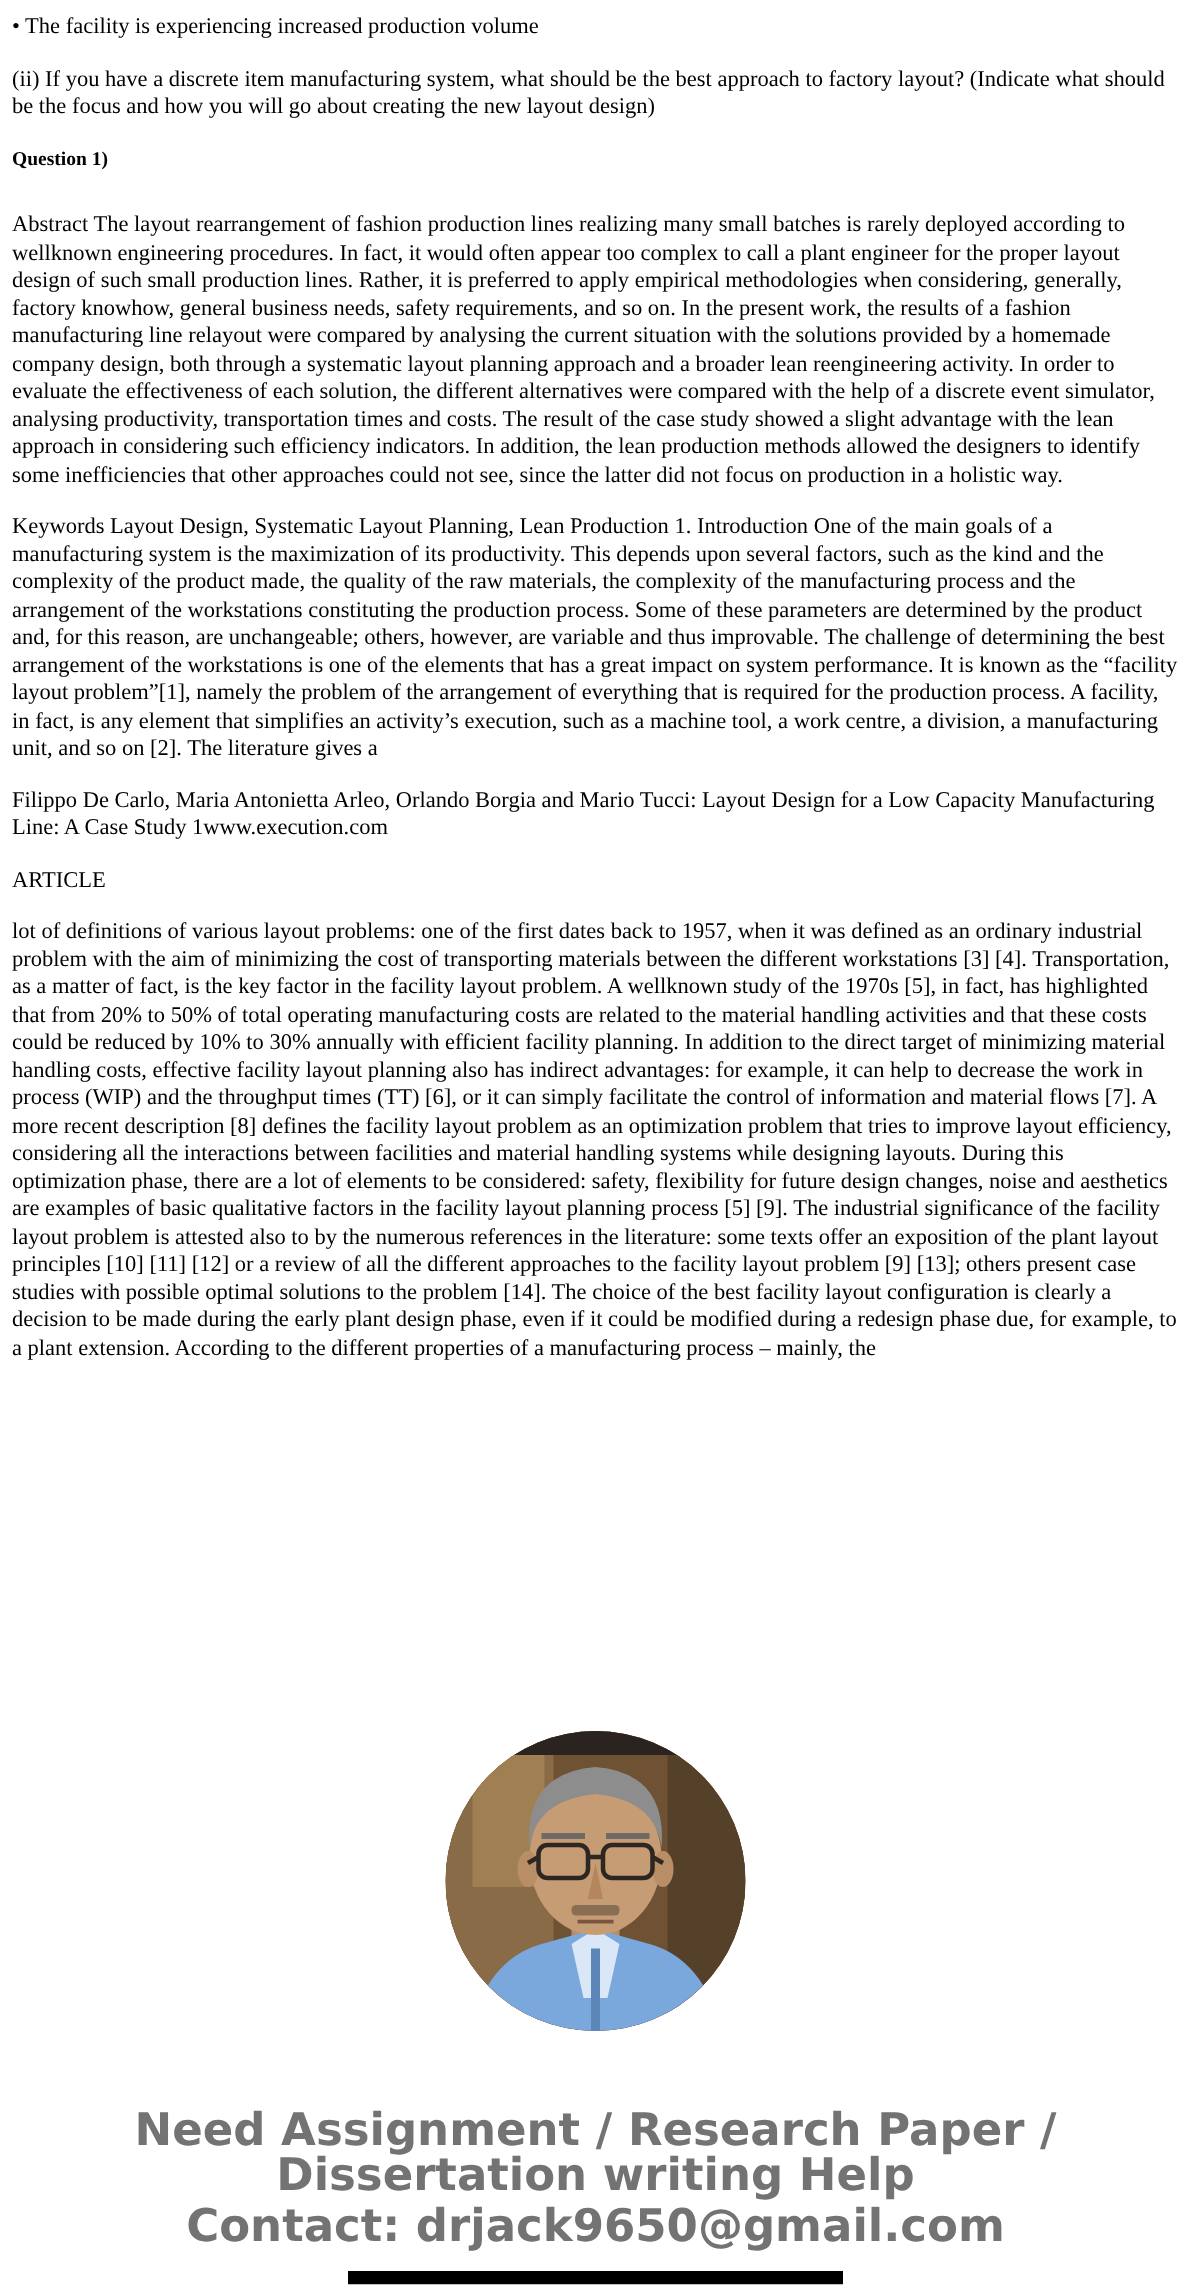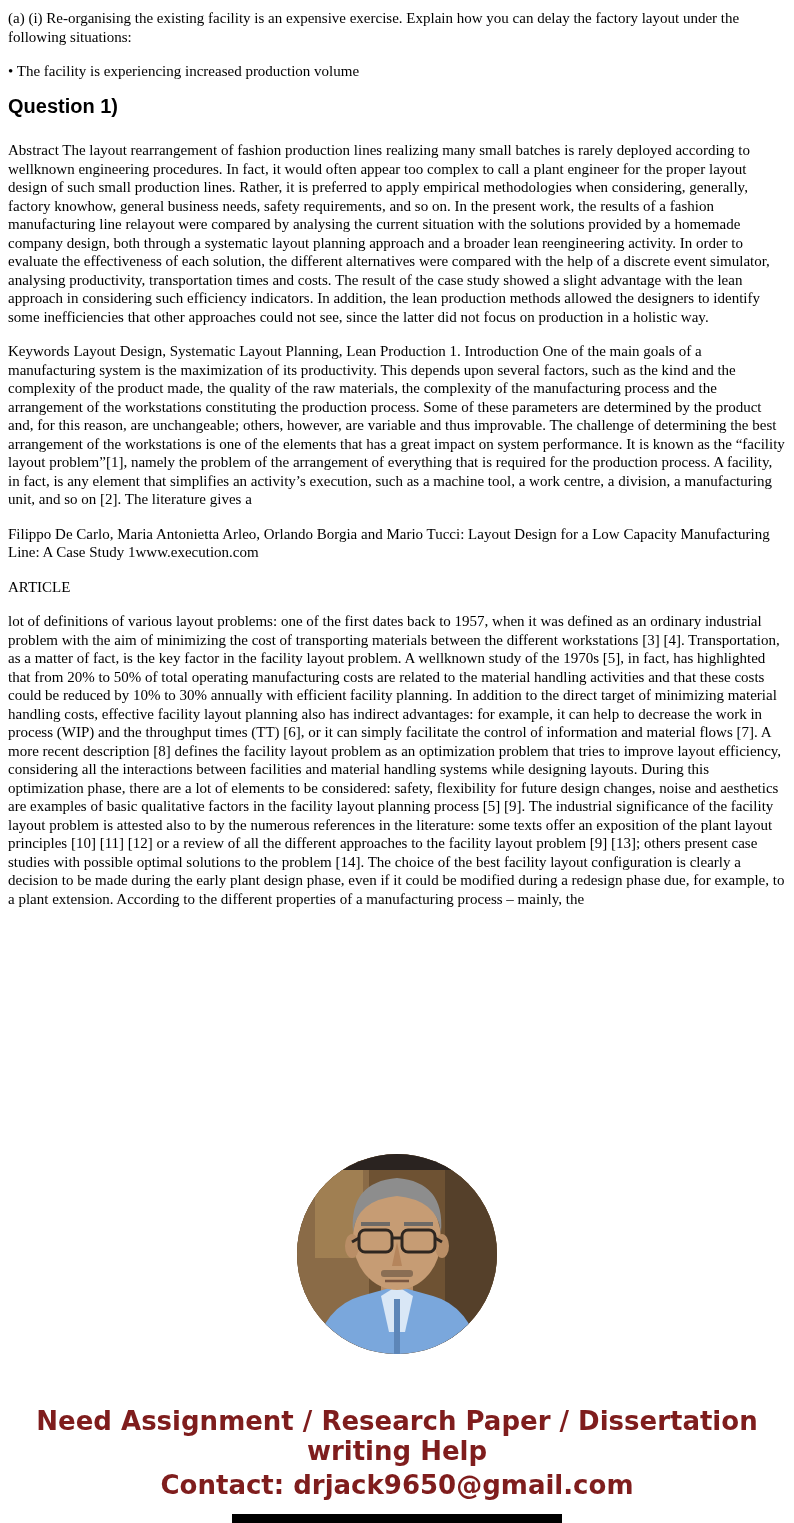--- a/index.html
+++ b/index.html
@@ -20,66 +20,66 @@
     line-height: 18.5px;
   }
   .text-body p { margin: 0 0 16px 0; }
   h2.solution-heading {
     font-size: 17.5px;
     font-weight: bold;
     margin: 23px 0 23px 0;
     font-family: "Liberation Serif", serif;
   }
   h3.question-heading {
-    font-size: 20px;
+    font-size: 13px;
     font-weight: bold;
     margin: 0 0 26px 0;
-    font-family: Liberation Sans, sans-serif;
+    font-family: Liberation Serif, serif;
   }
   .photo-wrap {
     display: flex;
     justify-content: center;
     margin-top: 32px;
   }
   .avatar {
     width: 200px;
     height: 200px;
     border-radius: 50%;
     overflow: hidden;
     background: #6e5233;
   }
   .footer {
     margin-top: 52px;
     text-align: center;
     font-family: "DejaVu Sans", sans-serif;
     font-weight: bold;
-    font-size: 26px;
+    font-size: 30px;
     line-height: 30px;
     padding: 0 20px;
-    color: #7f1d1d;
+    color: #737373;
   }
   .footer .contact-line { margin-top: 4px; }
   .bottom-bar {
     position: absolute;
     bottom: 0;
     left: 50%;
     transform: translateX(-50%);
     width: 330px;
     height: 9px;
     background: #000000;
   }
 </style>
 </head>
 <body>
 
 <div class="doc">
 
   <div class="text-body">
-    <p>(a) (i) Re-organising the existing facility is an expensive exercise. Explain how you can delay the factory layout under the following situations:</p>
     <p>• The facility is experiencing increased production volume</p>
+    <p>(ii) If you have a discrete item manufacturing system, what should be the best approach to factory layout? (Indicate what should be the focus and how you will go about creating the new layout design)</p>
 
     <h3 class="question-heading">Question 1)</h3>
 
     <p>Abstract The layout rearrangement of fashion production lines realizing many small batches is rarely deployed according to wellknown engineering procedures. In fact, it would often appear too complex to call a plant engineer for the proper layout design of such small production lines. Rather, it is preferred to apply empirical methodologies when considering, generally, factory knowhow, general business needs, safety requirements, and so on. In the present work, the results of a fashion manufacturing line relayout were compared by analysing the current situation with the solutions provided by a homemade company design, both through a systematic layout planning approach and a broader lean reengineering activity. In order to evaluate the effectiveness of each solution, the different alternatives were compared with the help of a discrete event simulator, analysing productivity, transportation times and costs. The result of the case study showed a slight advantage with the lean approach in considering such efficiency indicators. In addition, the lean production methods allowed the designers to identify some inefficiencies that other approaches could not see, since the latter did not focus on production in a holistic way.</p>
     <p>Keywords Layout Design, Systematic Layout Planning, Lean Production 1. Introduction One of the main goals of a manufacturing system is the maximization of its productivity. This depends upon several factors, such as the kind and the complexity of the product made, the quality of the raw materials, the complexity of the manufacturing process and the arrangement of the workstations constituting the production process. Some of these parameters are determined by the product and, for this reason, are unchangeable; others, however, are variable and thus improvable. The challenge of determining the best arrangement of the workstations is one of the elements that has a great impact on system performance. It is known as the “facility layout problem”[1], namely the problem of the arrangement of everything that is required for the production process. A facility, in fact, is any element that simplifies an activity’s execution, such as a machine tool, a work centre, a division, a manufacturing unit, and so on [2]. The literature gives a</p>
     <p>Filippo De Carlo, Maria Antonietta Arleo, Orlando Borgia and Mario Tucci: Layout Design for a Low Capacity Manufacturing Line: A Case Study 1www.execution.com</p>
     <p>ARTICLE</p>
     <p>lot of definitions of various layout problems: one of the first dates back to 1957, when it was defined as an ordinary industrial problem with the aim of minimizing the cost of transporting materials between the different workstations [3] [4]. Transportation, as a matter of fact, is the key factor in the facility layout problem. A wellknown study of the 1970s [5], in fact, has highlighted that from 20% to 50% of total operating manufacturing costs are related to the material handling activities and that these costs could be reduced by 10% to 30% annually with efficient facility planning. In addition to the direct target of minimizing material handling costs, effective facility layout planning also has indirect advantages: for example, it can help to decrease the work in process (WIP) and the throughput times (TT) [6], or it can simply facilitate the control of information and material flows [7]. A more recent description [8] defines the facility layout problem as an optimization problem that tries to improve layout efficiency, considering all the interactions between facilities and material handling systems while designing layouts. During this optimization phase, there are a lot of elements to be considered: safety, flexibility for future design changes, noise and aesthetics are examples of basic qualitative factors in the facility layout planning process [5] [9]. The industrial significance of the facility layout problem is attested also to by the numerous references in the literature: some texts offer an exposition of the plant layout principles [10] [11] [12] or a review of all the different approaches to the facility layout problem [9] [13]; others present case studies with possible optimal solutions to the problem [14]. The choice of the best facility layout configuration is clearly a decision to be made during the early plant design phase, even if it could be modified during a redesign phase due, for example, to a plant extension. According to the different properties of a manufacturing process – mainly, the</p>
   </div>
 

